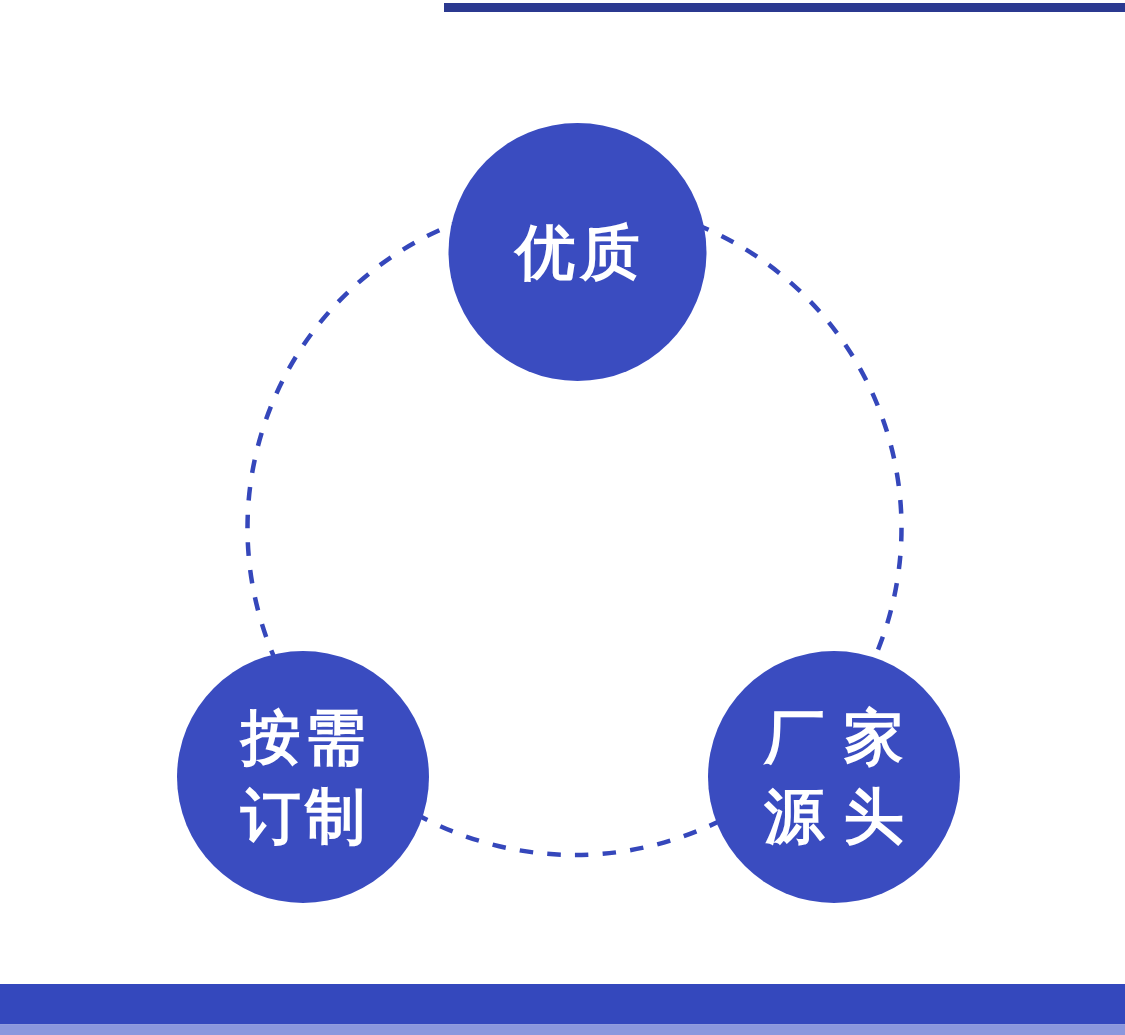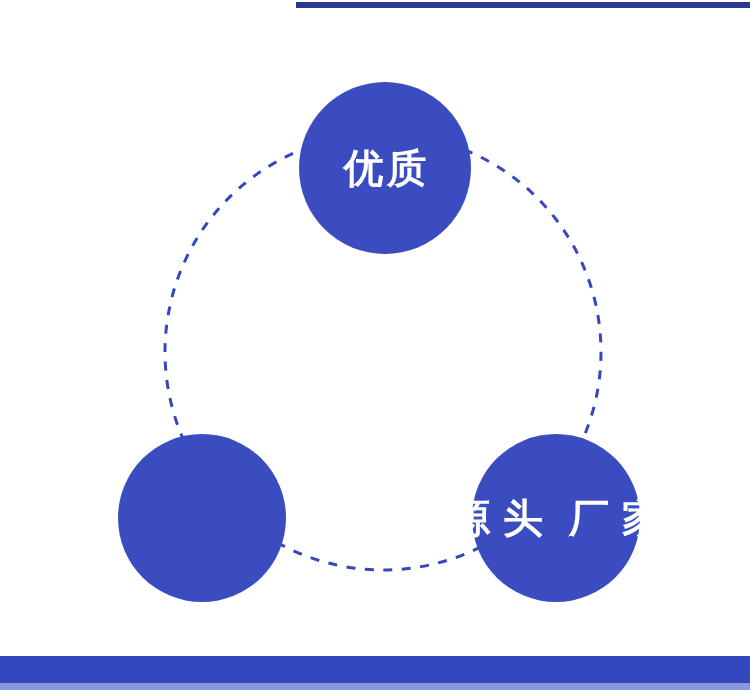--- a/index.html
+++ b/index.html
@@ -16,21 +16,21 @@
     left: 296px; top: 2px;
     width: 454px; height: 6px;
     background: #2b3990;
   }
   .ring-svg { position: absolute; left: 0; top: 0; }
   .node {
     position: absolute;
     border-radius: 50%;
     background: #3a4cc0;
     display: flex;
-    flex-direction: row;
+    flex-direction: column;
     align-items: center;
     justify-content: center;
   }
   .node .line {
     color: #ffffff;
     font-size: 40px;
     font-weight: bold;
     line-height: 53px;
     letter-spacing: 3px;
     padding-left: 3px;
@@ -65,23 +65,25 @@
 
   <svg class="ring-svg" width="750" height="690" viewBox="0 0 750 690">
     <circle cx="383" cy="352" r="218" fill="none" stroke="#3547bb" stroke-width="3" stroke-dasharray="9 9.5"></circle>
   </svg>
 
   <div class="node node-top">
     <div class="line">优质</div>
   </div>
 
   <div class="node node-bl">
+    <div class="line">按需</div>
+    <div class="line">订制</div>
   </div>
 
   <div class="node node-br spaced">
+    <div class="line">厂家</div>
     <div class="line">源头</div>
-    <div class="line">厂家</div>
   </div>
 
   <div class="bottom-bar"></div>
   <div class="bottom-strip"></div>
 
 </div>
 
 </body></html>

